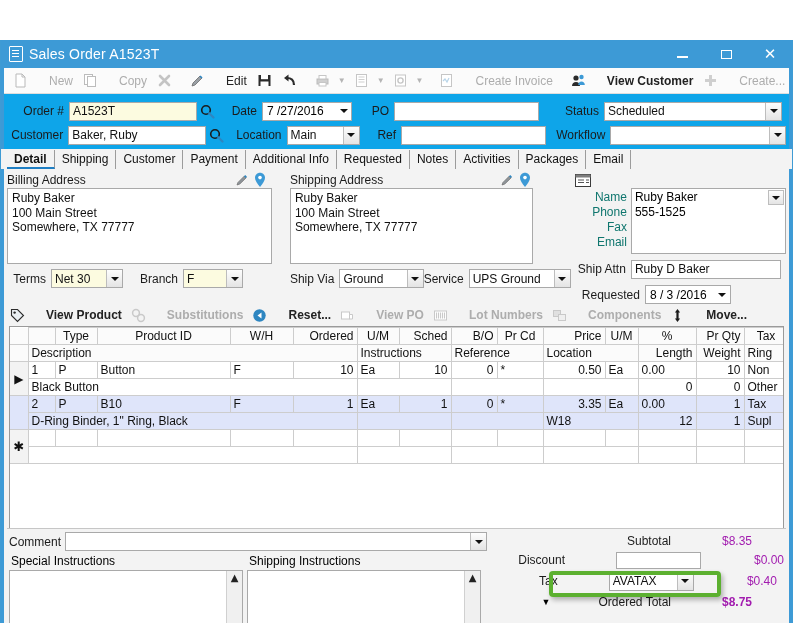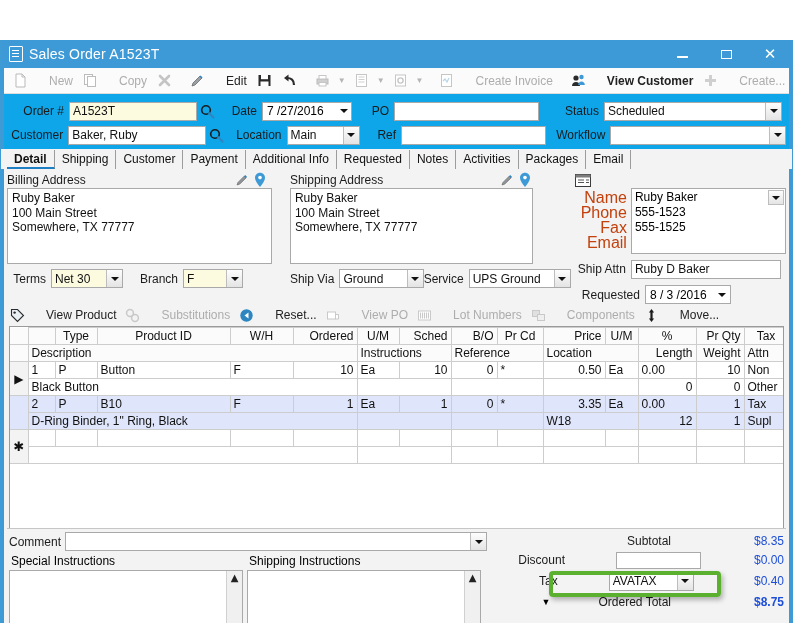--- a/index.html
+++ b/index.html
@@ -91,21 +91,21 @@
   .tab { padding:1px 7px 2px 7px; font-size:12px; color:#111; border-right:1px solid #9c9c9c; line-height:16px;}
   .tab.active { font-weight:bold; border-bottom:2px solid #1f7fc4; padding-bottom:0px;}
   
   .panels { display:flex; padding:3px 6px 0 6px; gap:0; }
   .panel-title { font-size:12px; color:#1b1b1b; display:flex; align-items:center; }
   .addr-box { border:1px solid #a9a9a9; background:#fff; height:76px; padding:2px 4px; font-size:12px; line-height:14.5px; color:#111; }
   .pencil { width:14px;height:14px;display:inline-block;}
   .pin { width:12px;height:16px;display:inline-block;}
   
   .gridbar { display:flex; align-items:center; height:22px; padding:2px 6px; gap:0; background:#f3f3f3;}
-  .gridbar .tb-item { padding:1px 6px 1px 3px; }
+  .gridbar .tb-item { padding:1px 6px 1px 3px;font-weight:bold; }
   
   .gridwrap { margin:0 8px; border:1px solid #9a9a9a; background:#fff; height:212px; overflow:hidden; }
   table.grid { border-collapse:collapse; width:100%; table-layout:fixed; font-size:12px; }
   table.grid td, table.grid th {
     border:1px solid #cdcdcd; padding:1px 3px; height:17px; font-weight:normal;
     overflow:hidden; white-space:nowrap; color:#111;
   }
   table.grid th { background:#fbfbfb; }
   td.r, th.r { text-align:right; }
   tr.sel td { background:#dfe5fa; }
@@ -116,21 +116,21 @@
   }
   .ta .sb {
     position:absolute; right:0; top:0; bottom:0; width:16px; background:#f0f0f0;
     border-left:1px solid #d0d0d0; display:flex; flex-direction:column; justify-content:space-between; align-items:center;
   }
   .sb-arrow { font-size:10px; color:#222; padding:1px 0; font-family:"DejaVu Sans", sans-serif;}
   
   .totals { position:absolute; right:8px; top:492px; width:245px; font-size:12px; }
   .tot-row { display:flex; align-items:center; justify-content:flex-end; height:18px;gap:45px; }
   .tot-label { padding-right:6px; color:#1b1b1b; }
-  .tot-val { width:62px; text-align:right; color:#1d4ed8; }
+  .tot-val { width:62px; color:#a21caf; }
   .tot-val.bold { font-weight:bold; }
   .disc-input { width:85px; height:17px; border:1px solid #a9a9a9; background:#fff; }
   .tax-combo { width:123px; }
   .highlight-box {
     position:absolute; left:548px; top:531px; width:172px; height:26px;
     border:4px solid #5cb030; border-radius:4px;
     box-shadow:2px 3px 5px rgba(0,0,0,0.28);
     pointer-events:none;
   }
   .left-edge { position:absolute; left:0; top:28px; bottom:0; width:3px; background:#3d9ad6;}
@@ -442,29 +442,28 @@
       <div class="panel-title" style="height:16px">
         <span class="ico" style="width:16px;height:13px">
           <svg width="16" height="13" viewBox="0 0 16 13">
               <rect x="0.5" y="0.5" width="15" height="12" fill="#fff" stroke="#3a3a3a"></rect>
               <rect x="0.5" y="0.5" width="15" height="3" fill="#7d7d7d"></rect>
               <path d="M3 6h6M3 8.5h6M11 6h3M11 8.5h3" stroke="#555"></path>
             </svg>
         </span>
       </div>
       <div style="display:flex;">
-        <div style="width:52px;text-align:right;font-size:16px;line-height:15px;padding-top:2px;color:#c2410c">
+        <div style="width:52px;text-align:right;font-size:12px;line-height:15px;padding-top:2px;color:#0f766e">
           <div>Name</div>
           <div>Phone</div>
           <div>Fax</div>
           <div>Email</div>
         </div>
         <div style="flex:1 1 auto;border:1px solid #a9a9a9;background:#fff;position:relative;height:66px;padding:1px 3px;font-size:12px;line-height:15px;margin-left:4px">
           <div>Ruby Baker</div>
-          <div>555-1523</div>
           <div>555-1525</div>
           <div></div>
           <span style="position:absolute;right:1px;top:1px;width:16px;height:15px;background:linear-gradient(#fdfdfd,#e4e4e4);border:1px solid #bdbdbd;display:flex;align-items:center;justify-content:center">
               <i class="caret-dn"></i>
             </span>
         </div>
       </div>
       <div style="display:flex;align-items:center;height:22px;margin-top:4px">
         <span class="lbl" style="width:56px">Ship Attn</span>
         <input class="tf" style="width: 150px;" value="Ruby D Baker">
@@ -585,21 +584,21 @@
 
         </tr>
         <tr>
           <th style="border-left:none"></th>
           <th colspan="5" style="text-align:left">Description</th>
           <th colspan="2" style="text-align:left">Instructions</th>
           <th colspan="2" style="text-align:left">Reference</th>
           <th colspan="2" style="text-align:left">Location</th>
           <th class="r">Length</th>
           <th class="r">Weight</th>
-          <th colspan="2" style="text-align:left">Attn</th>
+          <th colspan="2" style="text-align:left">Ring</th>
         </tr>
       </thead>
       <tbody>
 
         <tr>
           <td class="rowhdr" rowspan="2" style="text-align:center;border-left:none;vertical-align:middle">▶</td>
           <td>1</td>
           <td>P</td>
           <td>Button</td>
           <td>F</td>

